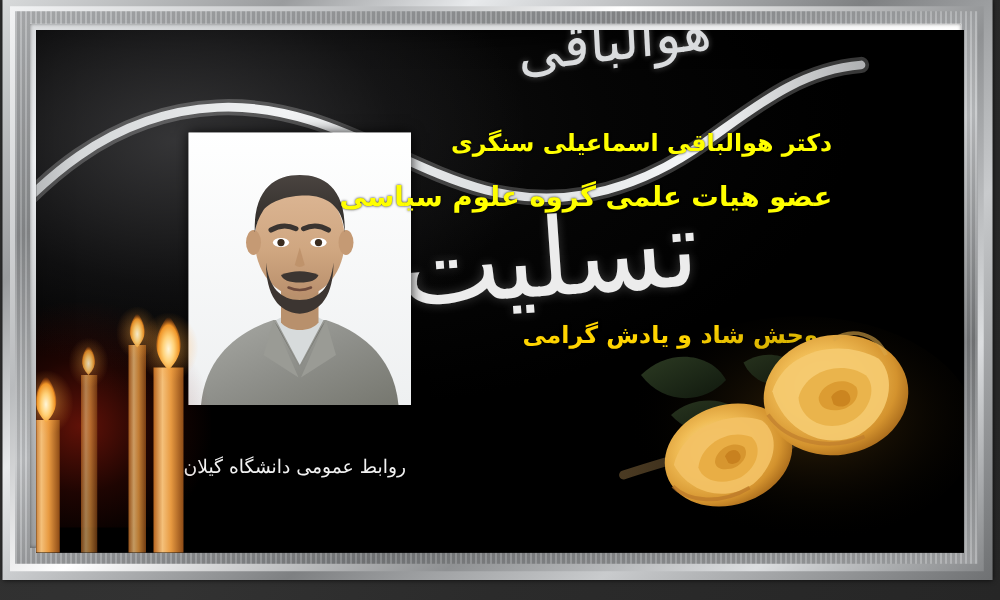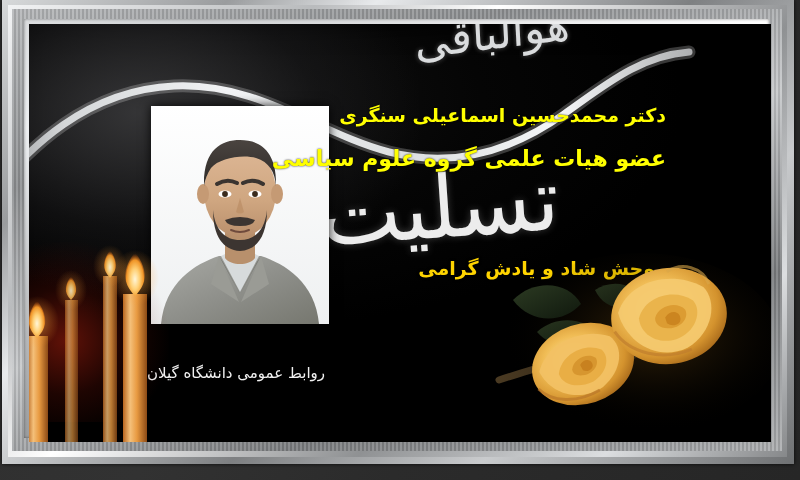--- a/index.html
+++ b/index.html
@@ -311,21 +311,21 @@
         <path d="M89 92 L85 106 q4 3 8 0 Z" fill="#bd9069" opacity=".85"></path>
 
         <path d="M74 114 q15 -6 30 0 q-2 6 -15 6 q-13 0 -15 -6 Z" fill="#3c3531"></path>
         <path d="M62 104 C62 130, 72 144, 89 145 C106 144, 116 130, 116 104
                  C114 124, 104 134, 89 134 C74 134, 64 124, 62 104 Z" fill="#3c3531"></path>
 
         <path d="M80 124 q9 4 18 0" stroke="#6e4a3c" stroke-width="2" fill="none" stroke-linecap="round"></path>
       </svg>
     </div>
 
-    <div class="txt-name">دکتر محمدحسین اسماعیلی سنگری</div>
+    <div class="txt-name">دکتر هوالباقی اسماعیلی سنگری</div>
     <div class="txt-role">عضو هیات علمی گروه علوم سیاسی</div>
     <div class="txt-bless">روحش شاد و یادش گرامی</div>
     <div class="txt-org">روابط عمومی دانشگاه گیلان</div>
 
     <div class="glow-red"></div>
 
     <svg class="candles" viewBox="0 0 180 230">
       <defs>
         <linearGradient id="wax" x1="0" y1="0" x2="1" y2="0">
           <stop offset="0%" stop-color="#b8651f"></stop>

